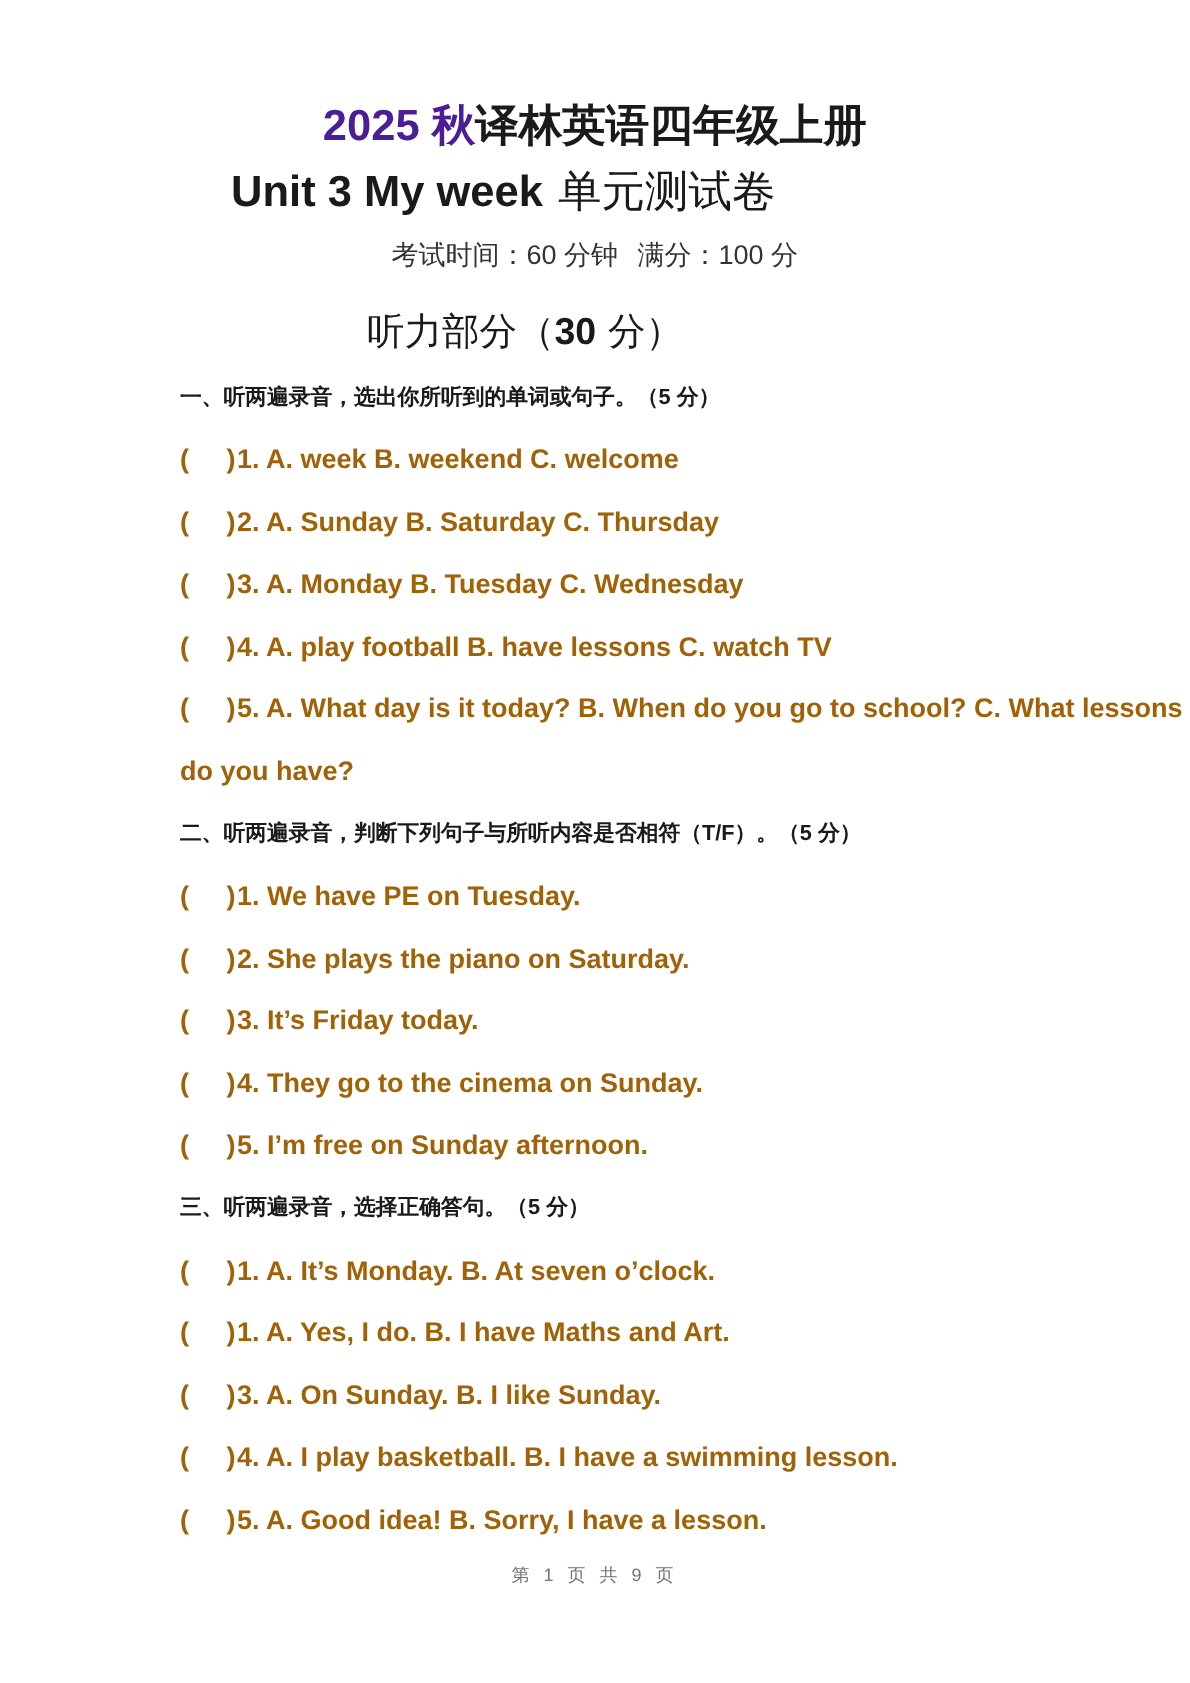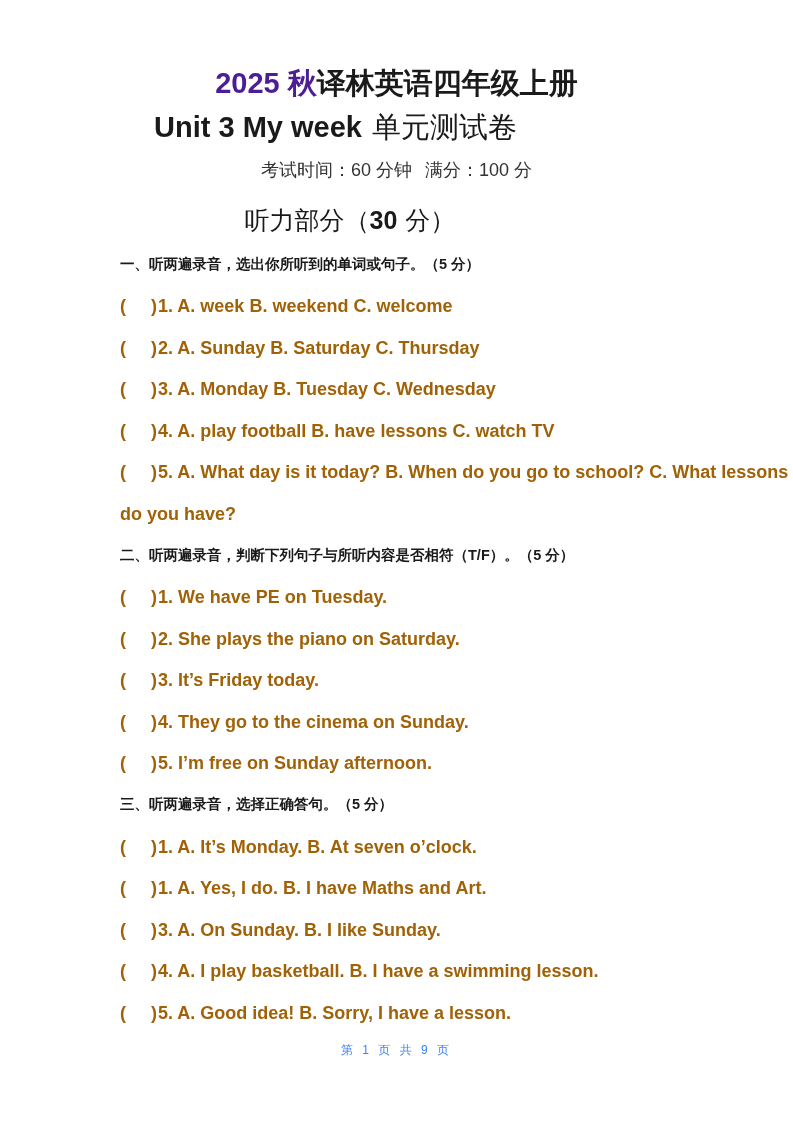--- a/index.html
+++ b/index.html
@@ -8,21 +8,21 @@
     .title1 .red { color: #4c1d95; }
     .title2 { position: absolute; top: 108px; left: 0; width: 671px; text-align: center; font-size: 29px; font-weight: bold; }
     .title2 .cn { font-weight: normal; font-family: "DejaVu Serif", serif; margin-left: 10px; }
     .meta { position: absolute; top: 158px; left: 0; width: 793px; text-align: center; font-size: 18px; color: #333; }
     .meta span { margin: 0 4px; }
     .section-title { position: absolute; top: 204px; left: 0; width: 700px; text-align: center; font-size: 25px; font-family: "DejaVu Serif", serif; }
     .section-title b { font-family: "Liberation Sans", sans-serif; }
     .heading { position: absolute; left: 120px; font-size: 14.5px; font-weight: bold; }
     .line { position: absolute; left: 120px; font-size: 18px; color: #a16207; white-space: nowrap; font-weight: bold; }
     .paren { display: inline-block; width: 38px; }
-    .footer { position: absolute; top: 1042px; left: 0; width: 793px; text-align: center; font-size: 12px; color: #3b82f6; letter-spacing: 3px; }
+    .footer { position: absolute; top: 1042px; left: 0; width: 793px; text-align: center; font-size: 12px; color: #737373; letter-spacing: 3px; }
   </style>
 </head>
 <body>
 
 <div class="title1">
   <span class="red">2025 秋</span><span>译林英语四年级上册</span>
 </div>
 <div class="title2">
   <span>Unit 3 My week</span><span class="cn">单元测试卷</span>
 </div>

